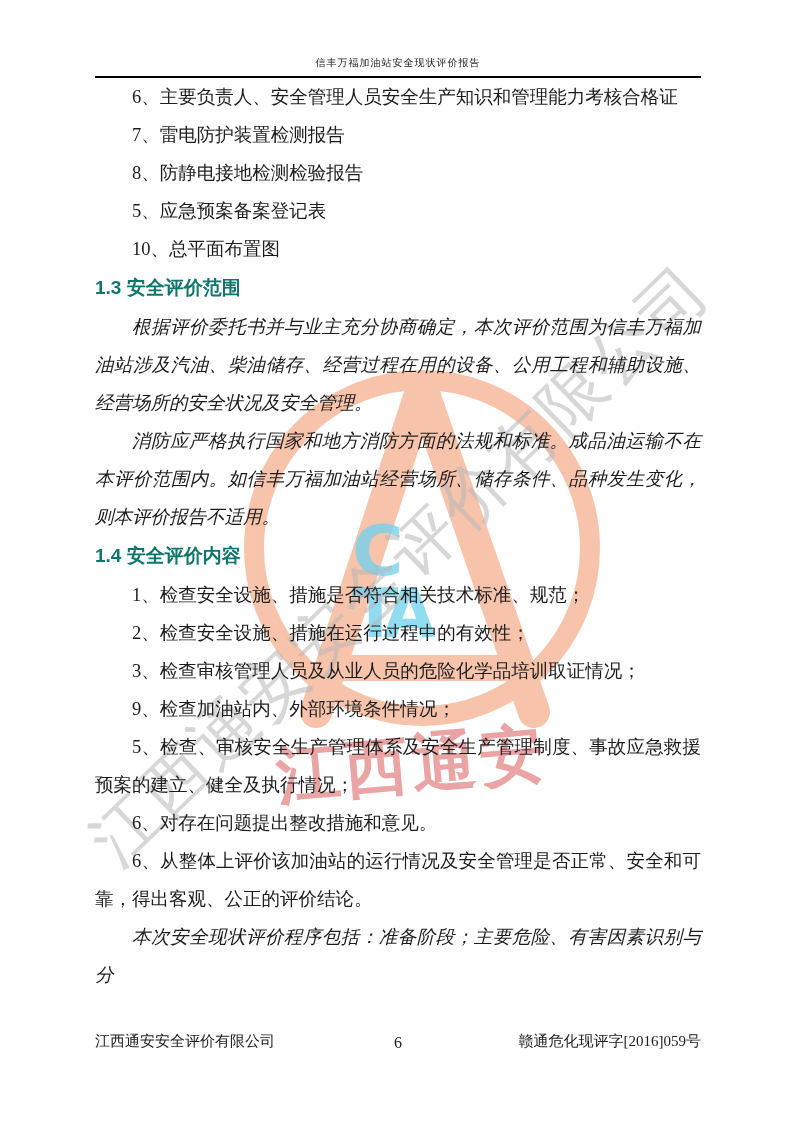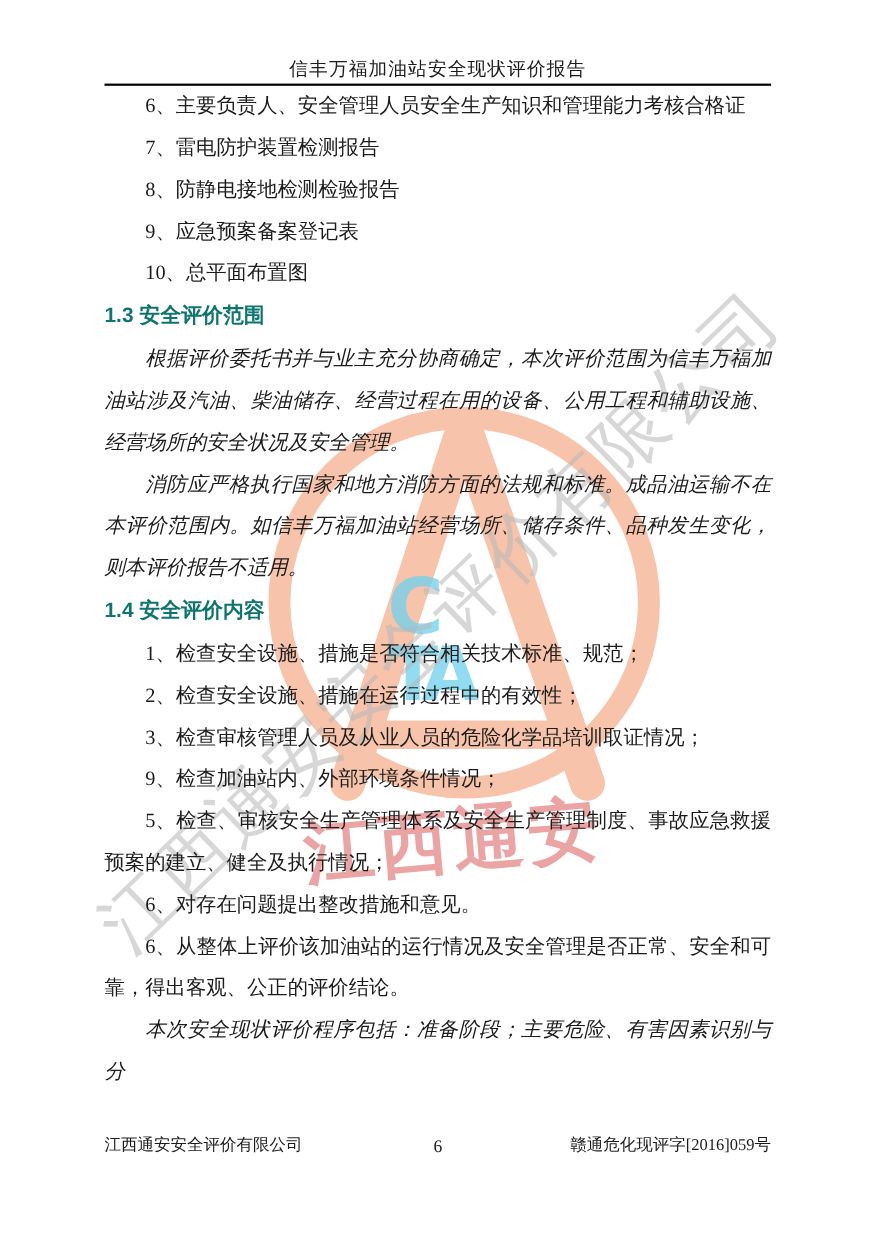--- a/index.html
+++ b/index.html
@@ -30,21 +30,21 @@
     position:absolute; left:412px; top:765px; white-space:nowrap;
     transform:translate(-50%,-50%) rotate(-5deg);
     font-size:64px; font-weight:bold; letter-spacing:4px;
     color:rgba(219,90,90,0.55);
     font-family:"Liberation Serif","DejaVu Serif",serif;
   }
 
   
   .content { position:absolute; left:95px; right:92px; top:52px; z-index:1; }
   .page-header { text-align:center; border-bottom:2px solid #000; padding-bottom:2px; }
-  .header-title { font-size:17px; line-height:22px; letter-spacing:1px;text-align:center; }
+  .header-title { font-size:10px; line-height:22px; letter-spacing:1px;text-align:center; }
 
   .body-text { font-size:18.5px; }
   .body-text p { margin:0; text-align:justify; line-height:38px; }
   .li { text-indent:2em; }
   .para { text-indent:2em;font-style:italic; }
   .first-block { margin-top:22px; }
 
   h2.sec {
     margin:0; font-size:19px; line-height:40px; font-weight:bold;
     font-family:"Liberation Sans","DejaVu Sans",sans-serif;
@@ -84,21 +84,21 @@
 
     <div class="page-header">
       <div class="header-title">信丰万福加油站安全现状评价报告</div>
     </div>
 
     <div class="body-text">
 
       <p class="li first-block">6、主要负责人、安全管理人员安全生产知识和管理能力考核合格证</p>
       <p class="li">7、雷电防护装置检测报告</p>
       <p class="li">8、防静电接地检测检验报告</p>
-      <p class="li">9、应急预案备案登记表</p>
+      <p class="li">5、应急预案备案登记表</p>
       <p class="li">10、总平面布置图</p>
 
       <h2 class="sec mt6">1.3 安全评价范围</h2>
       <p class="para mt2">根据评价委托书并与业主充分协商确定，本次评价范围为信丰万福加油站涉及汽油、柴油储存、经营过程在用的设备、公用工程和辅助设施、经营场所的安全状况及安全管理。</p>
       <p class="para">消防应严格执行国家和地方消防方面的法规和标准。成品油运输不在本评价范围内。如信丰万福加油站经营场所、储存条件、品种发生变化，则本评价报告不适用。</p>
 
       <h2 class="sec mt8">1.4 安全评价内容</h2>
       <p class="li">1、检查安全设施、措施是否符合相关技术标准、规范；</p>
       <p class="li">2、检查安全设施、措施在运行过程中的有效性；</p>
       <p class="li">3、检查审核管理人员及从业人员的危险化学品培训取证情况；</p>

